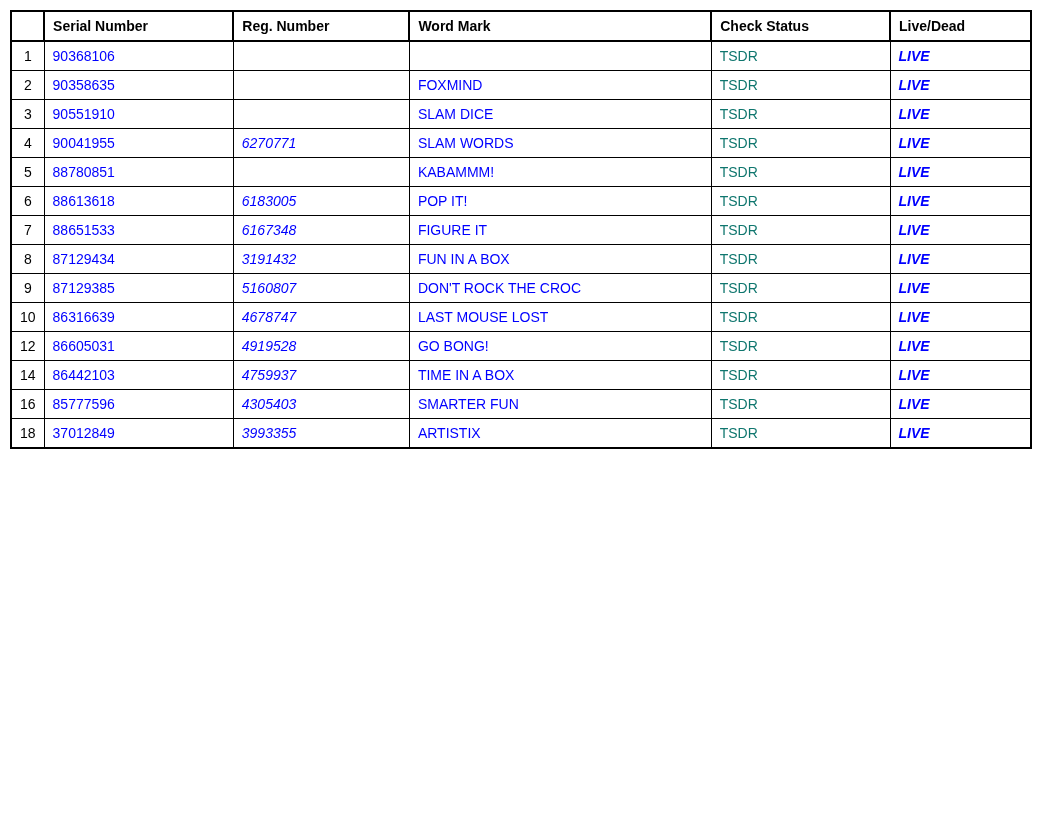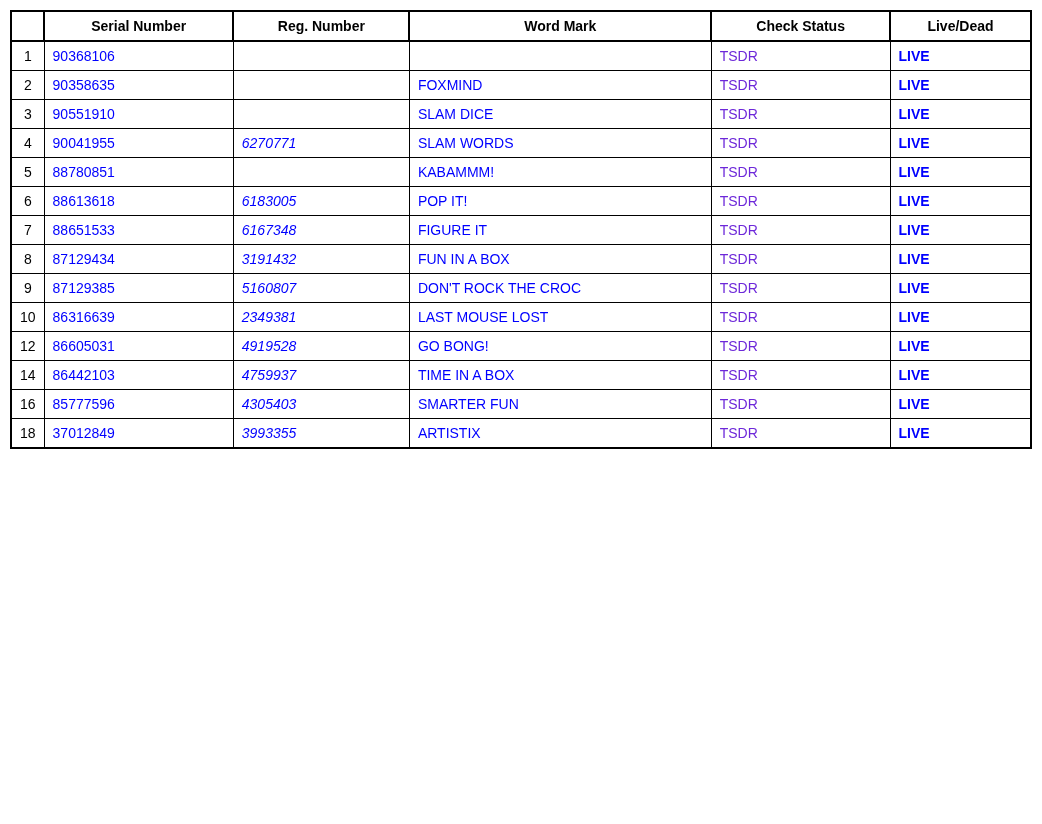--- a/index.html
+++ b/index.html
@@ -25,47 +25,48 @@
     th, td {
       border: 1px solid #000;
       padding: 6px 8px;
       text-align: left;
       white-space: nowrap;
     }
     th {
       background: #fff;
       font-weight: bold;
       color: #000;
-      text-align: center;
+      text-align: left;
       border: 2px solid #000;
     }
     td:first-child {
       text-align: center;
       color: #000;
       font-weight: normal;
       width: 30px;
     }
     .serial-link {
       color: #00f;
       text-decoration: none;
     }
     .reg-number {
       color: #00f;
       font-style: italic;
     }
     .word-mark {
       color: #00f;
     }
     .tsdr-link {
-      color: #6d28d9;
+      color: #0f766e;
       text-decoration: none;
     }
     .live-status {
       color: #00f;
       font-weight: bold;
+      font-style: italic;
     }
   </style>
 </head>
 <body>
 
 <div class="table-container">
   <table>
     <thead>
       <tr>
         <th></th>
@@ -145,21 +146,21 @@
           <td>9</td>
           <td><a href="#" class="serial-link">87129385</a></td>
           <td><span class="reg-number">5160807</span></td>
           <td><span class="word-mark">DON'T ROCK THE CROC</span></td>
           <td><a href="#" class="tsdr-link">TSDR</a></td>
           <td><span class="live-status">LIVE</span></td>
         </tr>
         <tr>
           <td>10</td>
           <td><a href="#" class="serial-link">86316639</a></td>
-          <td><span class="reg-number">2349381</span></td>
+          <td><span class="reg-number">4678747</span></td>
           <td><span class="word-mark">LAST MOUSE LOST</span></td>
           <td><a href="#" class="tsdr-link">TSDR</a></td>
           <td><span class="live-status">LIVE</span></td>
         </tr>
         <tr>
           <td>12</td>
           <td><a href="#" class="serial-link">86605031</a></td>
           <td><span class="reg-number">4919528</span></td>
           <td><span class="word-mark">GO BONG!</span></td>
           <td><a href="#" class="tsdr-link">TSDR</a></td>

